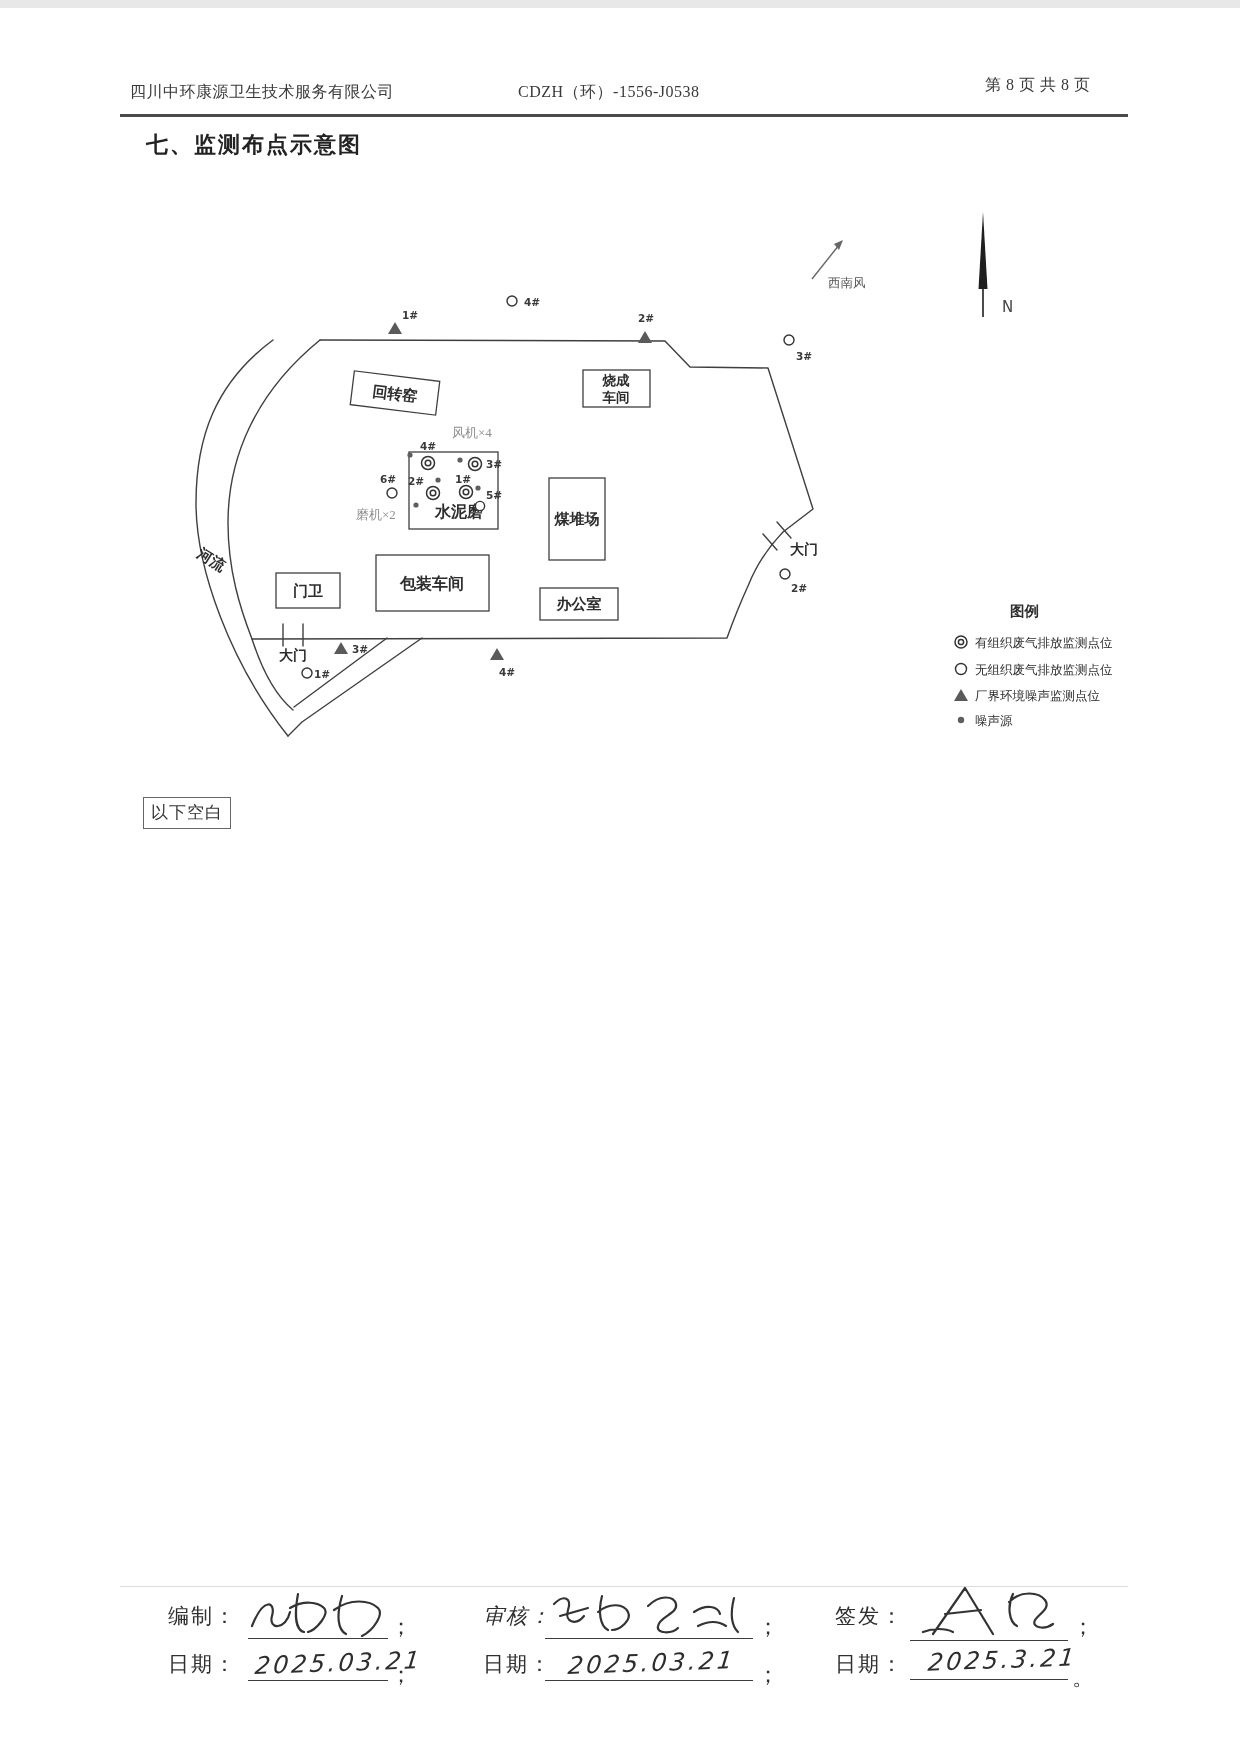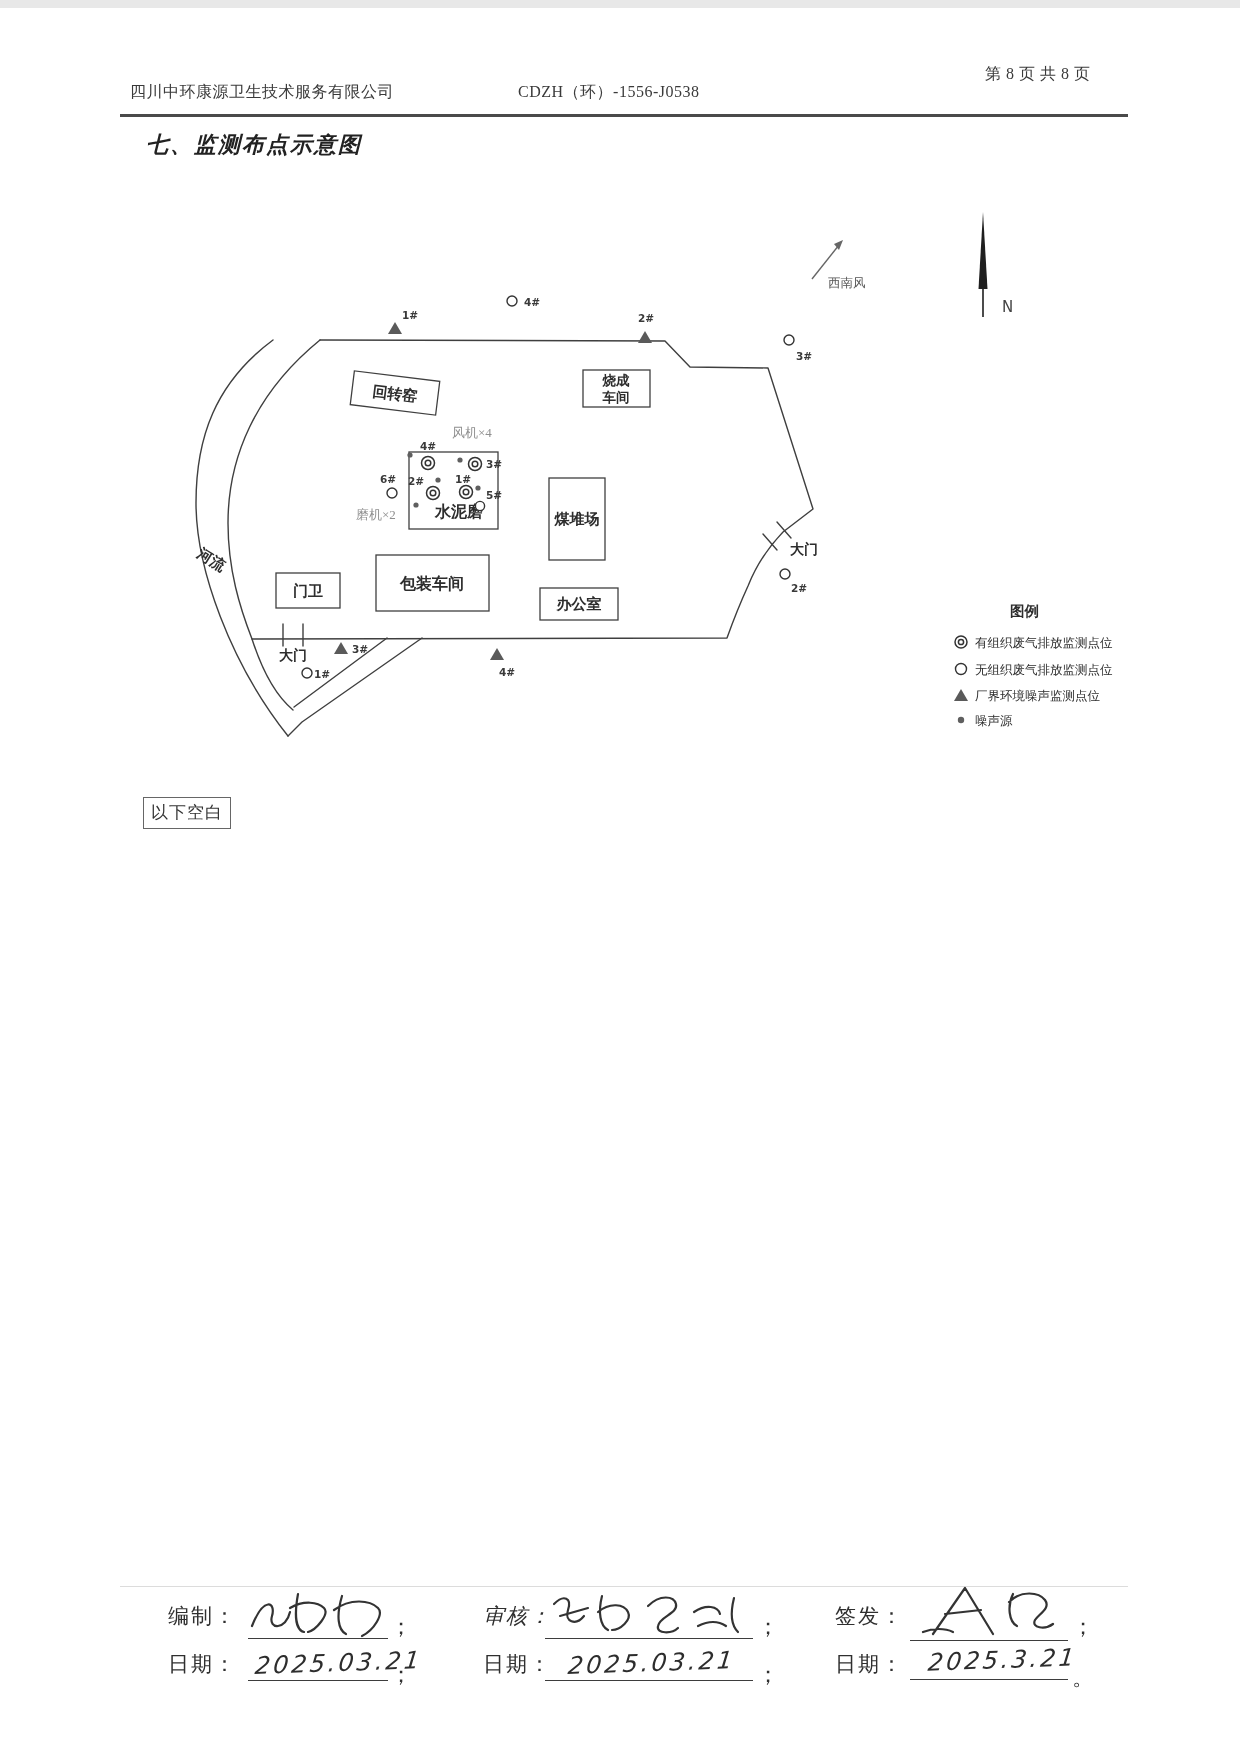--- a/index.html
+++ b/index.html
@@ -5,21 +5,21 @@
   html,body{margin:0;padding:0;background:#e8e8e8;}
   .page{
     position:relative;width:1240px;height:1753px;background:#ffffff;
     margin:8px auto;overflow:hidden;
     font-family:"Liberation Serif","DejaVu Serif",serif;color:#2b2b2b;
   }
   .abs{position:absolute;}
   
   .hdr-text{font-size:16px;letter-spacing:.5px;color:#3a3a3a;white-space:nowrap;}
   .hdr-rule{height:3px;background:#4a4a4a;}
-  .doc-title{font-size:22px;font-weight:bold;color:#222;letter-spacing:2px;font-style:italic;}
+  .doc-title{font-size:22px;font-weight:bold;color:#222;letter-spacing:2px;}
   
   svg text{font-family:"Liberation Serif","DejaVu Serif",serif;}
   .line{stroke:#3f3f3f;stroke-width:1.4;fill:none;stroke-linecap:round;stroke-linejoin:round;}
   .bld{stroke:#3f3f3f;stroke-width:1.3;fill:#ffffff;}
   .blab{font-size:15px;font-weight:bold;fill:#2d2d2d;text-anchor:middle;}
   .blab-s{font-size:13.5px;font-weight:bold;fill:#2d2d2d;text-anchor:middle;}
   .blab-l{font-size:16px;font-weight:bold;fill:#2d2d2d;text-anchor:middle;}
   .plab{font-family:"DejaVu Sans",sans-serif;font-size:10.5px;font-weight:600;fill:#3a3a3a;}
   .eqlab{font-size:13px;fill:#8f8f8f;}
   .gatelab{font-size:14px;font-weight:bold;fill:#2d2d2d;}
@@ -43,21 +43,21 @@
   .sig path{stroke:#333;stroke-width:2.2;fill:none;stroke-linecap:round;stroke-linejoin:round;}
   .footer-rule{height:1px;background:#dcdcdc;}
 </style>
 </head>
 <body>
 
 <div class="page">
 
   <div class="abs hdr-text" style="left:130px;top:74px;">四川中环康源卫生技术服务有限公司</div>
   <div class="abs hdr-text" style="left:518px;top:74px;">CDZH（环）-1556-J0538</div>
-  <div class="abs hdr-text" style="left:985px;top:56px;">第 8 页 共 8 页</div>
+  <div class="abs hdr-text" style="left:985px;top:67px;">第 8 页 共 8 页</div>
   <div class="abs hdr-rule" style="left:120px;top:106px;width:1008px;"></div>
 
   <div class="abs doc-title" style="left:146px;top:122px;">七、监测布点示意图</div>
 
   <svg class="abs" style="left:120px;top:160px;" width="1010" height="590" viewBox="120 160 1010 590">
 
     <g>
       <path class="line" d="M273,332 C215,375 196,430 196,495 C196,560 230,655 288,728"></path>
       <path class="line" d="M320,332 C255,385 228,450 228,515 C228,562 240,600 252,631 C262,662 276,688 293,702"></path>
       <text class="riverlab" x="196" y="548" transform="rotate(32 196 548)">河流</text>

